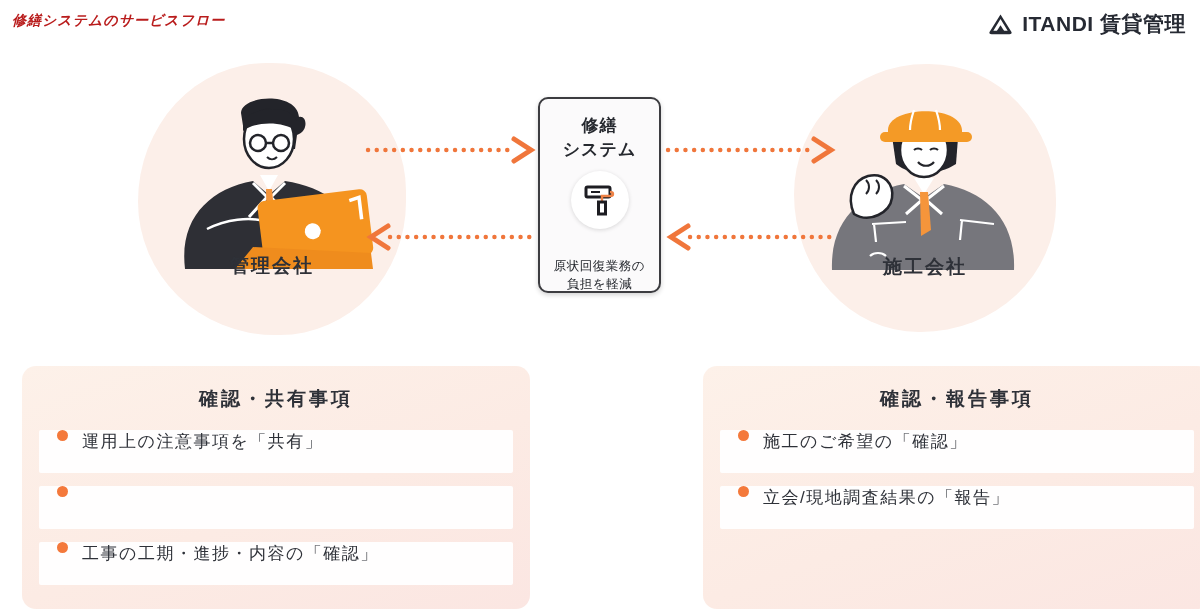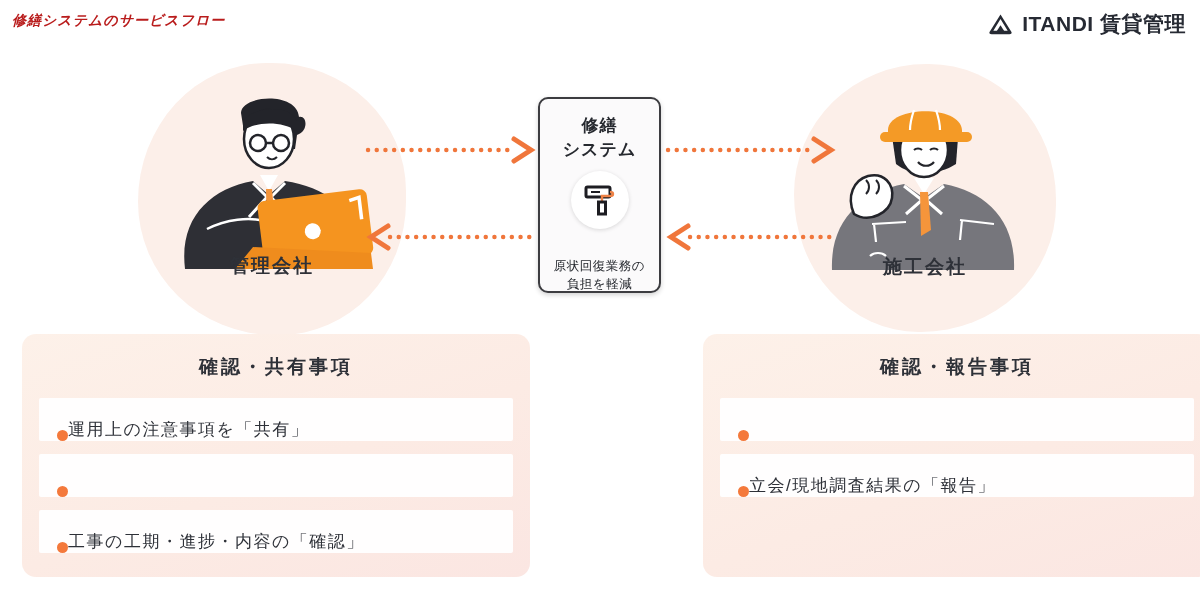--- a/index.html
+++ b/index.html
@@ -53,34 +53,34 @@
     margin:9px auto 0;box-shadow:0 1px 4px rgba(0,0,0,.14);
     display:flex;align-items:center;justify-content:center;
   }
   .system-caption{margin-top:28px;font-size:12.5px;font-weight:500;line-height:1.5;color:#26292f;letter-spacing:.5px;}
 
   
   .arrows{position:absolute;left:0;top:0;pointer-events:none;}
 
   
   .panel{
-    position:absolute;top:334px;width:508px;height:243px;border-radius:14px;
+    position:absolute;top:366px;width:508px;height:243px;border-radius:14px;
     background:linear-gradient(160deg,#fdf1e9 0%,#fcebe4 55%,#fbe6e2 100%);
     box-sizing:border-box;
   }
   .panel.left{left:22px;}
   .panel.right{left:671px;margin-left:32px;}
   .panel-title{
     padding-top:19px;text-align:center;font-size:19px;font-weight:700;
     letter-spacing:3px;color:#2e3138;line-height:28px;
   }
   .panel-rows{margin:17px 17px 0;display:flex;flex-direction:column;gap:13px;}
   .panel-row{
     background:#fffefe;height:43px;border-radius:2px;
-    display:flex;align-items:flex-end;padding-left:18px;
+    display:flex;align-items:flex-start;padding-left:18px;gap:14px;
   }
   .bullet{width:11px;height:11px;border-radius:50%;background:#f4793b;flex:none;}
   .row-text{font-size:17px;font-weight:500;letter-spacing:1.5px;color:#2e3138;}
 </style>
 </head>
 <body>
 
 <div class="page-title">修繕システムのサービスフロー</div>
 
 <div class="logo">
@@ -212,19 +212,20 @@
       <span class="row-text">工事の工期・進捗・内容の「確認」</span>
     </div>
   </div>
 </div>
 
 <div class="panel right">
   <div class="panel-title">確認・報告事項</div>
   <div class="panel-rows">
     <div class="panel-row">
       <span class="bullet"></span>
+      <span class="row-text">施工のご希望の「確認」</span>
     </div>
     <div class="panel-row">
       <span class="bullet"></span>
       <span class="row-text">立会/現地調査結果の「報告」</span>
     </div>
   </div>
 </div>
 
 </body></html>

